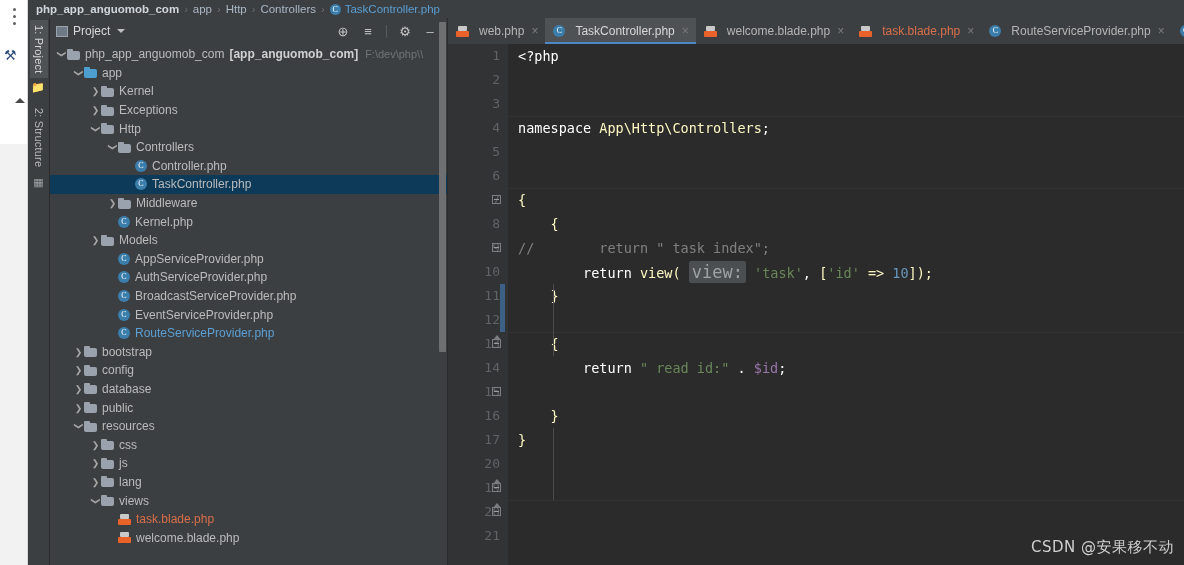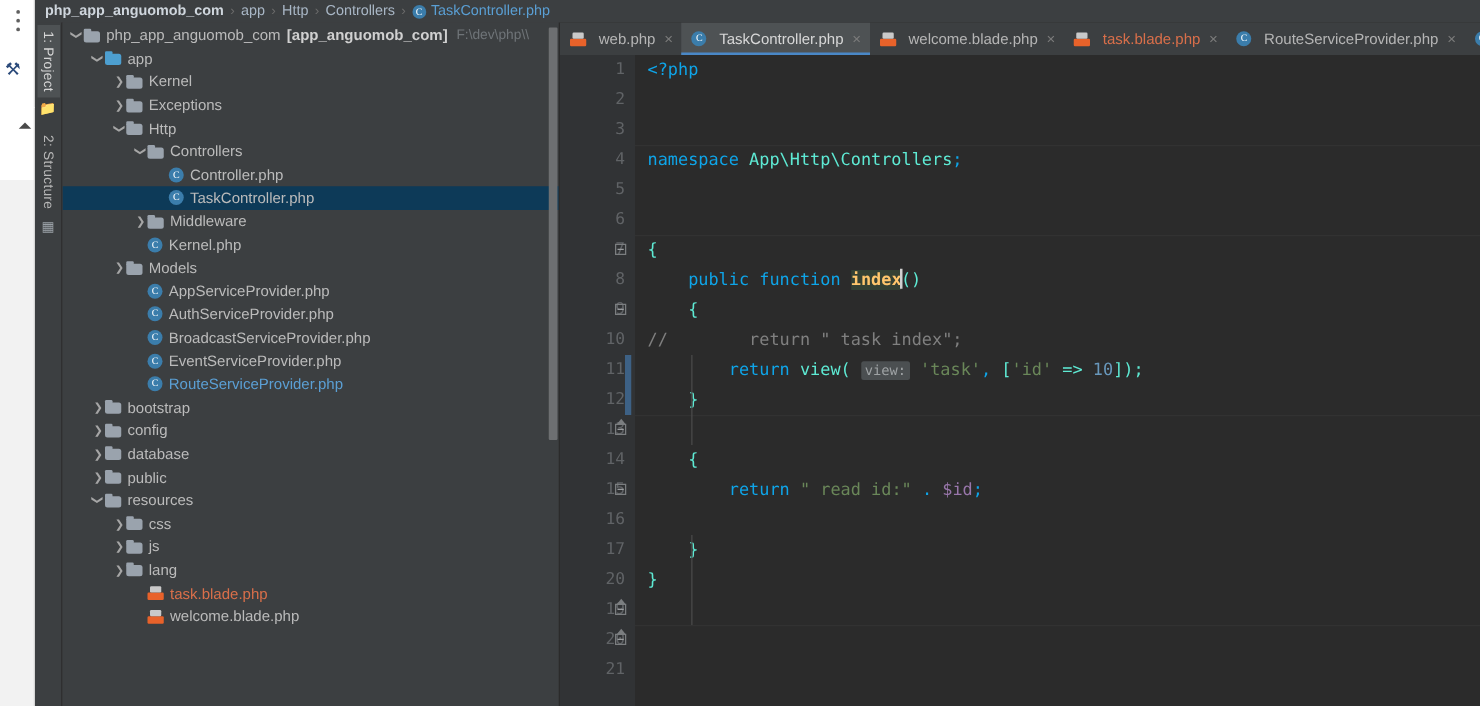--- a/index.html
+++ b/index.html
@@ -106,28 +106,28 @@
   .fold { position:absolute; right:5px; width:11px; height:11px; }
   .fold-box { width:9px;height:9px;border:1px solid #7b7e80; position:relative; }
   .fold-box:after{content:"";position:absolute;left:1px;top:3px;width:5px;height:1px;background:#9a9d9f;}
   .fold-tri-u { position:absolute; left:0; top:-5px; width:0;height:0;
       border-left:4.5px solid transparent;border-right:4.5px solid transparent;border-bottom:5px solid #7b7e80;}
   .change-bar { position:absolute; left:52px; width:5px; background:#3d6185; }
   .code-area { flex:1; position:relative; background:#2b2b2b; overflow:hidden; }
   .cl { height:24px; line-height:24px; font-family:"DejaVu Sans Mono", monospace;
         font-size:13.5px; color:#a9b7c6; white-space:pre; padding-left:10px; }
   .sep { position:absolute; left:0; right:0; height:1px; background:#323232; }
-  .kw { color:#0ea5e9; }
+  .kw { color:#ffffff; }
   .str { color:#6a8759; }
   .num { color:#6897bb; }
   .var { color:#9876aa; }
   .cmt { color:#808080; }
   .mname { color:#ffc66d; font-weight:bold;}
-  .plain { color:#5eead4; }
-  .hint { background:#4b4f51; color:#9ea2a4; border-radius:2px; padding:1px 3px; font-size:11px;}
+  .plain { color:#fef9c3; }
+  .hint { background:#4b4f51; color:#9ea2a4; border-radius:2px; padding:1px 3px; font-size:17px;}
   .ident-hl { background:#344134; }
   .caret { display:inline-block; width:1.5px; height:16px; background:#d0d0d0; vertical-align:-3px; margin:0 -1px;}
   .indent-guide { position:absolute; width:1px; background:#4b4b4b; }
 
   
   .watermark { position:absolute; right:10px; bottom:8px; font-size:15px; color:#cfcfcf;
                font-family:"DejaVu Sans", sans-serif; letter-spacing:.5px; }
 
   
   .anno { position:absolute; left:0; top:0; pointer-events:none; }
@@ -170,20 +170,34 @@
     <div class="body-row">
 
       <div class="toolstrip">
         <div class="vtab active">1: Project</div>
         <div class="vicon folder">📁</div>
         <div class="vtab">2: Structure</div>
         <div class="vicon">▦</div>
       </div>
 
       <div class="project">
+        <div class="proj-head">
+          <div class="proj-title">
+            <span class="proj-sq"></span>
+            <span>Project</span>
+            <span class="caret-dn"></span>
+          </div>
+          <div class="proj-actions">
+            <span class="pa">⊕</span>
+            <span class="pa">≡</span>
+            <span class="pa-div"></span>
+            <span class="pa">⚙</span>
+            <span class="pa">–</span>
+          </div>
+        </div>
         <div class="tree" id="tree">
             <div class="row" style="padding-left: 6px;">
               <span class="arrow" style="transform: rotate(90deg);">❯</span>
               <span class="ficon">
                 <span class="folder-i" style="position: absolute; left: 0px; top: 2px; width: 13px; height: 9px;"></span>
               </span>
               <span class="lbl">php_app_anguomob_com</span>
               <span class="lbl" style="font-weight: bold; color: rgb(208, 208, 208); margin-left: 5px;">[app_anguomob_com]</span>
               <span class="path">F:\dev\php\\</span>
             </div>
@@ -324,20 +338,27 @@
                 <span class="folder-i" style="position: absolute; left: 0px; top: 2px; width: 13px; height: 9px;"></span>
               </span>
               <span class="lbl">js</span>
             </div>
             <div class="row" style="padding-left: 40px;">
               <span class="arrow">❯</span>
               <span class="ficon">
                 <span class="folder-i" style="position: absolute; left: 0px; top: 2px; width: 13px; height: 9px;"></span>
               </span>
               <span class="lbl">lang</span>
+            </div>
+            <div class="row" style="padding-left: 40px;">
+              <span class="arrow" style="transform: rotate(90deg);">❯</span>
+              <span class="ficon">
+                <span class="folder-i" style="position: absolute; left: 0px; top: 2px; width: 13px; height: 9px;"></span>
+              </span>
+              <span class="lbl">views</span>
             </div>
             <div class="row" style="padding-left: 57px;">
               <span class="arrow none">&nbsp;</span>
               <span class="bld-i"></span>
               <span class="lbl orange">task.blade.php</span>
             </div>
             <div class="row" style="padding-left: 57px;">
               <span class="arrow none">&nbsp;</span>
               <span class="bld-i"></span>
               <span class="lbl">welcome.blade.php</span>
@@ -429,21 +450,20 @@
               <div class="change-bar" style="top: 240px; height: 48px;"></div>
             </div>
           <div class="code-area" id="codearea">
               <div class="cl"><span class="kw">&lt;?php</span></div>
               <div class="cl">&nbsp;</div>
               <div class="cl">&nbsp;</div>
               <div class="cl"><span class="kw">namespace</span> <span class="plain">App\Http\Controllers</span><span class="kw">;</span></div>
               <div class="cl">&nbsp;</div>
               <div class="cl">&nbsp;</div>
               <div class="cl"><span class="plain">{</span></div>
-              <div class="cl">    <span class="kw">public</span> <span class="kw">function</span> <span class="ident-hl mname">index</span><span class="caret"></span><span class="plain">()</span></div>
               <div class="cl">    <span class="plain">{</span></div>
               <div class="cl"><span class="cmt">//        return " task index";</span></div>
               <div class="cl">        <span class="kw">return</span> <span class="plain">view(</span> <span class="hint">view:</span> <span class="str">'task'</span><span class="kw">,</span> <span class="plain">[</span><span class="str">'id'</span> <span class="plain">=&gt;</span> <span class="num">10</span><span class="plain">]);</span></div>
               <div class="cl">    <span class="plain">}</span></div>
               <div class="cl">&nbsp;</div>
               <div class="cl">    <span class="plain">{</span></div>
               <div class="cl">        <span class="kw">return</span> <span class="str">" read id:"</span> <span class="kw">.</span> <span class="var">$id</span><span class="kw">;</span></div>
               <div class="cl">&nbsp;</div>
               <div class="cl">    <span class="plain">}</span></div>
               <div class="cl"><span class="plain">}</span></div>
@@ -458,13 +478,14 @@
           <svg class="anno" width="1184" height="565">
             <polygon points="931,437 903,339 912,335 897,318 893,338 901,335 925,437" fill="#8bc220"></polygon>
             <path d="M893,318 L898,341 L906,336 L929,437 L933,436 L910,333 L918,336 Z" fill="#8bc220"></path>
           </svg>
         </div>
       </div>
 
     </div>
   </div>
 
+  <div class="watermark">CSDN @安果移不动</div>
 </div>
 
 </body></html>

